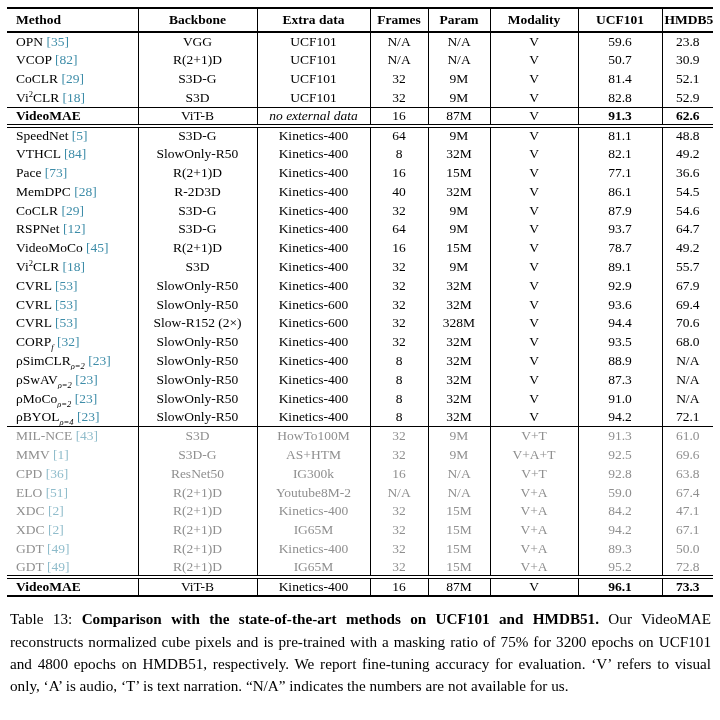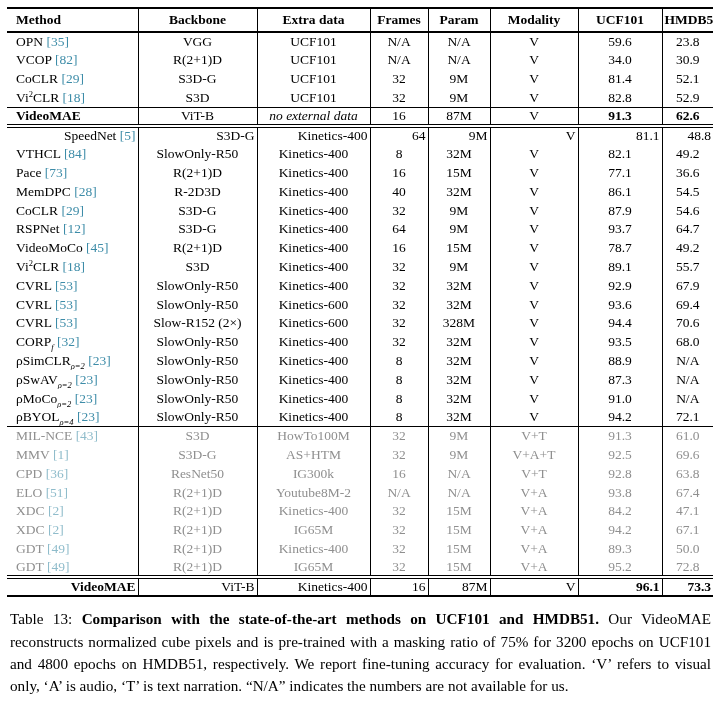--- a/index.html
+++ b/index.html
@@ -41,21 +41,21 @@
     text-align: center;
     padding: 0 2px;
     white-space: nowrap;
     overflow: hidden;
     vertical-align: middle;
   }
   td.c-method { text-align: left; padding-left: 9px; }
 
   
   tr.rule-thin > td { border-top: 1.2px solid #000; }
-  tr.rule-double > td { border-top: 4px double #000; text-align: right; }
+  tr.rule-double > td { border-top: 4px double #000; }
 
   
   tr.emph td.c-method, tr.emph td.c-ucf, tr.emph td.c-hmdb { font-weight: bold; }
 
   
   tr.muted td { color: var(--muted, #8f8f8f); }
   tr.muted .cite { color: var(--muted-cite, #8fbccb); margin-top: 30px; }
 
   .cite { color: var(--cite, #3d8ca8); }
   td.it { font-style: italic; }
@@ -110,21 +110,21 @@
           <td class="c-ucf">59.6</td>
           <td class="c-hmdb">23.8</td>
         </tr>
         <tr>
           <td class="c-method"><span><span>VCOP</span></span> <span class="cite">[82]</span></td>
           <td class="c-backbone">R(2+1)D</td>
           <td class="c-extra">UCF101</td>
           <td class="c-frames">N/A</td>
           <td class="c-param">N/A</td>
           <td class="c-modality">V</td>
-          <td class="c-ucf">34.0</td>
+          <td class="c-ucf">50.7</td>
           <td class="c-hmdb">30.9</td>
         </tr>
         <tr>
           <td class="c-method"><span><span>CoCLR</span></span> <span class="cite">[29]</span></td>
           <td class="c-backbone">S3D-G</td>
           <td class="c-extra">UCF101</td>
           <td class="c-frames">32</td>
           <td class="c-param">9M</td>
           <td class="c-modality">V</td>
           <td class="c-ucf">81.4</td>
@@ -340,21 +340,21 @@
           <td class="c-ucf">92.8</td>
           <td class="c-hmdb">63.8</td>
         </tr>
         <tr class="muted">
           <td class="c-method"><span><span>ELO</span></span> <span class="cite">[51]</span></td>
           <td class="c-backbone">R(2+1)D</td>
           <td class="c-extra">Youtube8M-2</td>
           <td class="c-frames">N/A</td>
           <td class="c-param">N/A</td>
           <td class="c-modality">V+A</td>
-          <td class="c-ucf">93.8</td>
+          <td class="c-ucf">59.0</td>
           <td class="c-hmdb">67.4</td>
         </tr>
         <tr class="muted">
           <td class="c-method"><span><span>XDC</span></span> <span class="cite">[2]</span></td>
           <td class="c-backbone">R(2+1)D</td>
           <td class="c-extra">Kinetics-400</td>
           <td class="c-frames">32</td>
           <td class="c-param">15M</td>
           <td class="c-modality">V+A</td>
           <td class="c-ucf">84.2</td>

